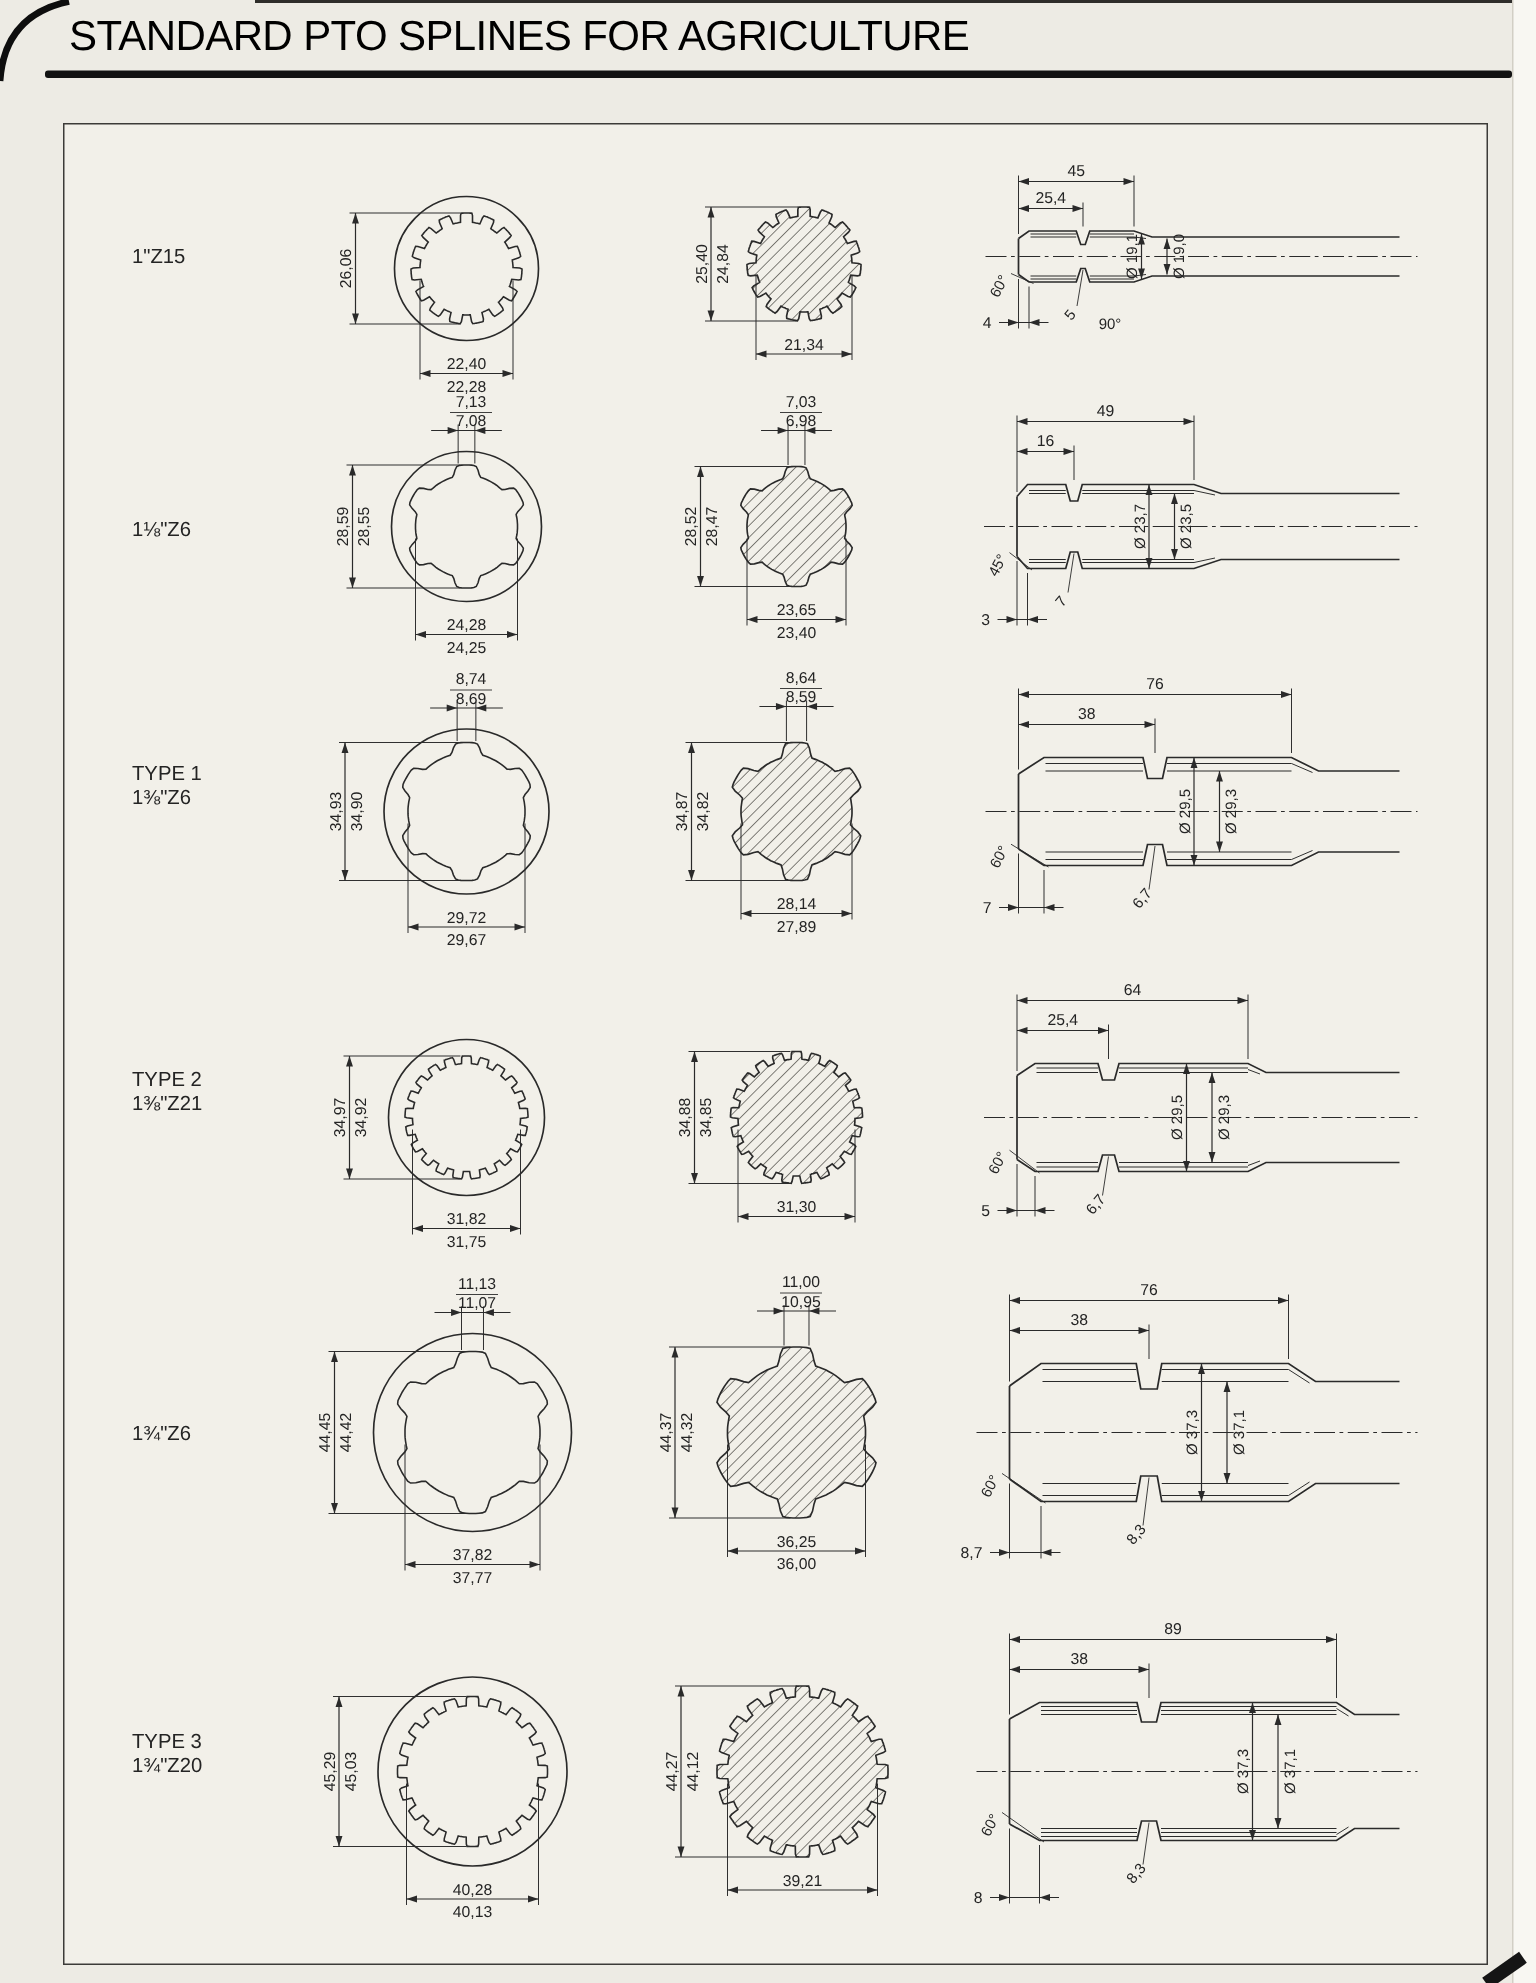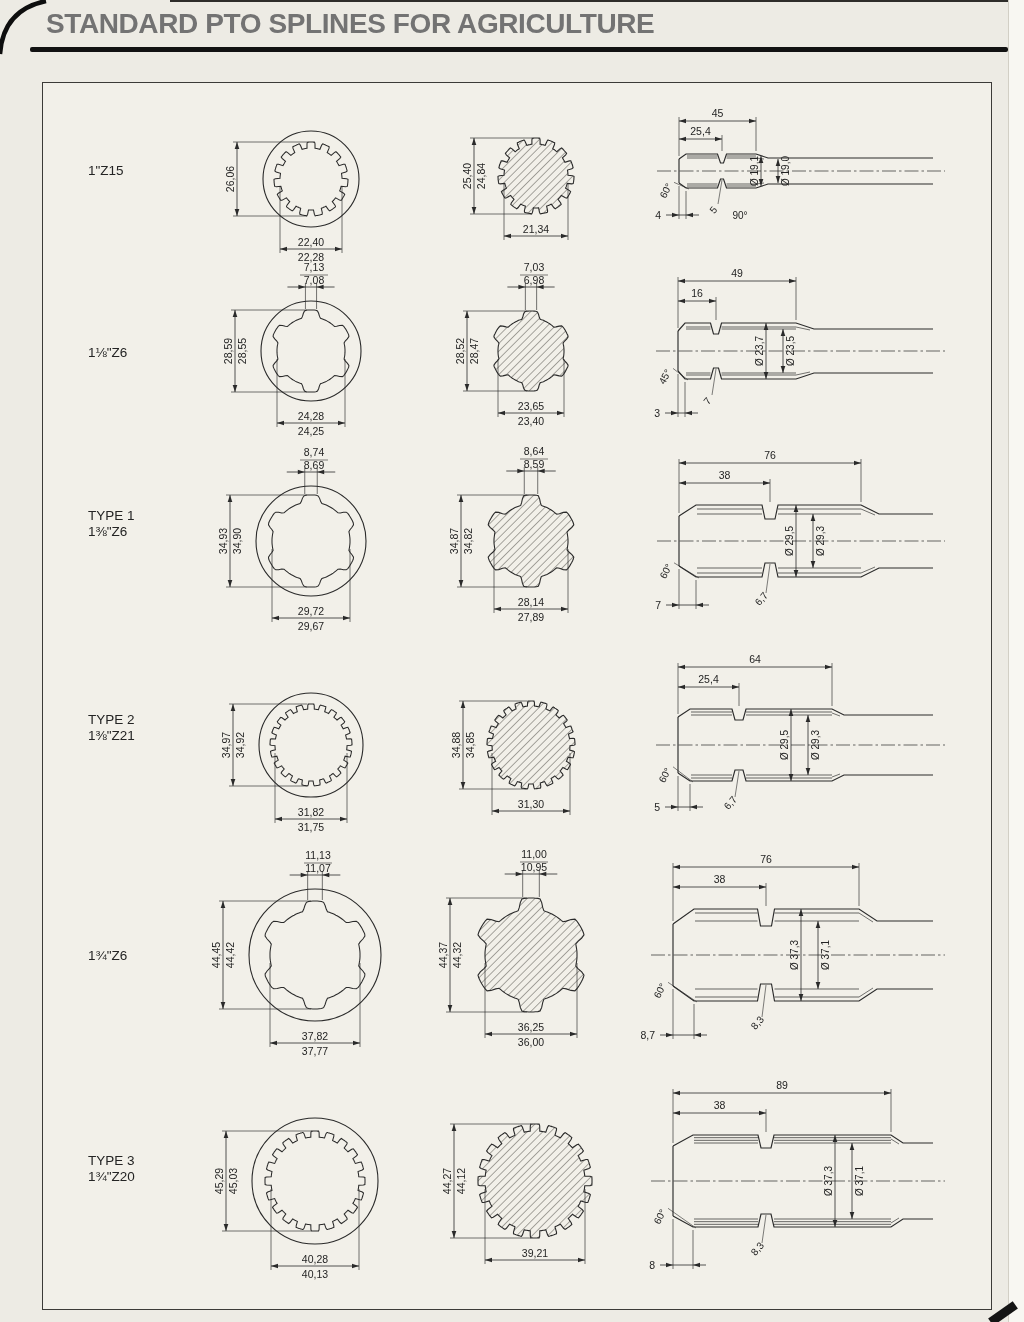--- a/index.html
+++ b/index.html
@@ -1,20 +1,20 @@
 <!DOCTYPE html>
 <html><head>
 <meta charset="utf-8">
 <style>
   html,body{margin:0;padding:0;background:#e6e4dd;}
   .page{position:relative;width:1024px;height:1322px;background:#edebe4;overflow:hidden;
         font-family:"Liberation Sans",sans-serif;color:#1c1c1c;}
   .topline{position:absolute;top:0;left:170px;right:0;height:2px;background:#2e2d2a;}
-  .title{position:absolute;left:46px;top:8px;font-size:28px;font-weight:bold;
-         letter-spacing:-0.4px;color:#737373;white-space:nowrap;}
+  .title{position:absolute;left:46px;top:8px;font-size:28px;font-weight:normal;
+         letter-spacing:-0.4px;color:#000000;white-space:nowrap;}
   .rule{position:absolute;left:30px;top:47px;width:978px;height:4.5px;background:#121212;border-radius:2px;}
   .frame{position:absolute;left:42px;top:82px;width:948px;height:1226px;
          border:1.6px solid #3c3b38;background:#f2f0e9;box-sizing:content-box;}
   .frame svg{position:absolute;left:0;top:0;}
   .edge{position:absolute;right:0;top:0;width:15px;height:100%;background:#f8f7f2;border-left:1px solid #d2cfc5;}
   .scanarc{position:absolute;left:-4px;top:-6px;}
   .cornermark{position:absolute;right:6px;bottom:4px;width:30px;height:9px;background:#151515;transform:rotate(-35deg);}
   text{font-family:"Liberation Sans",sans-serif;}
 </style>
 </head>

